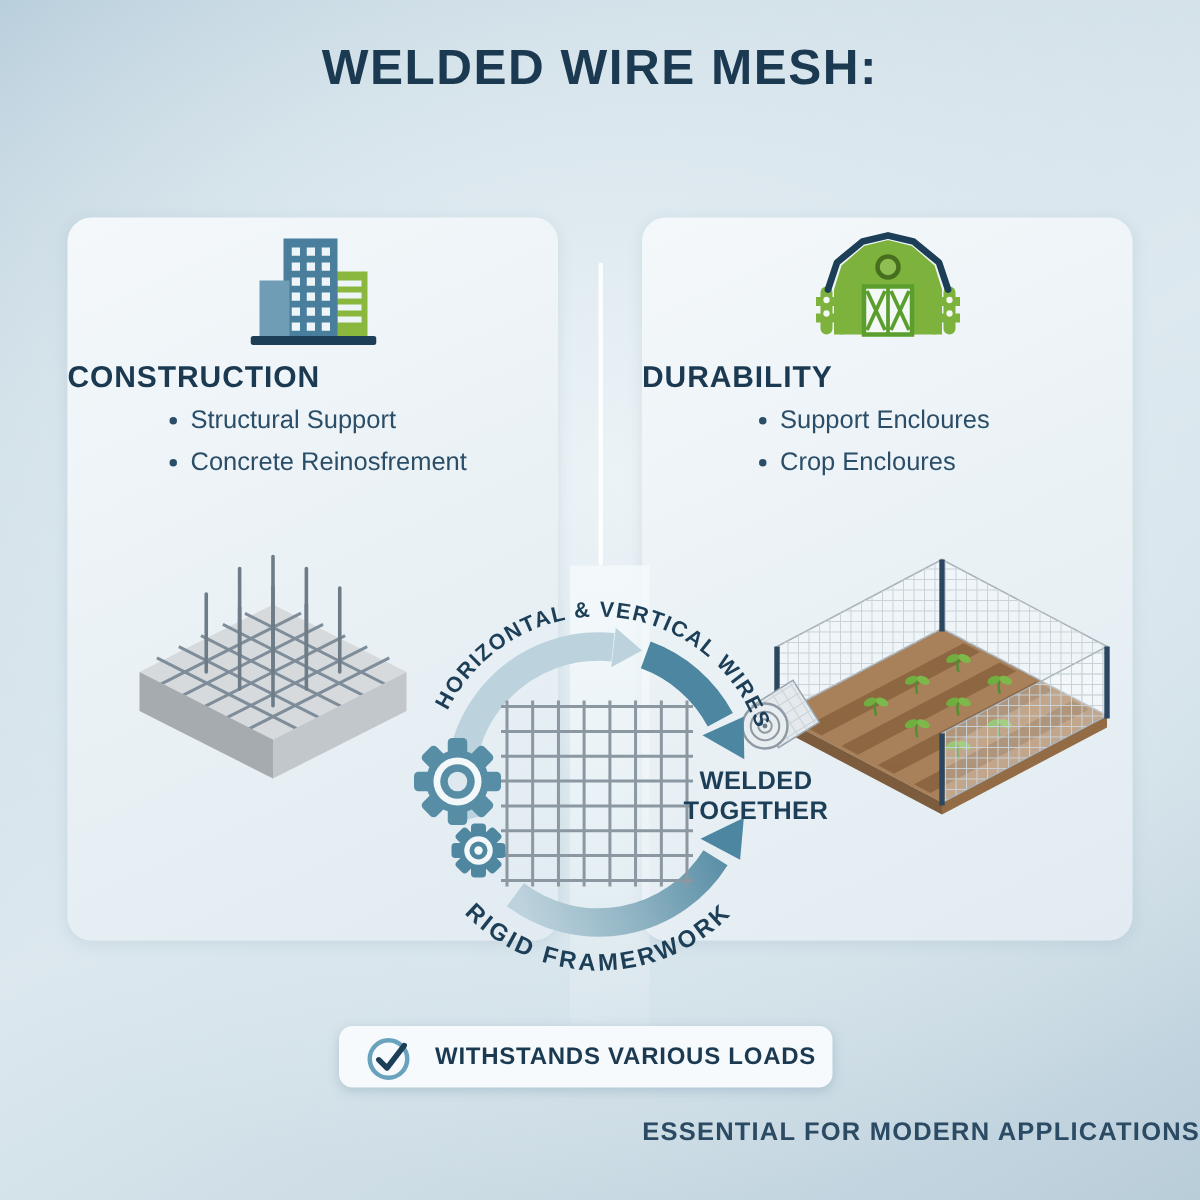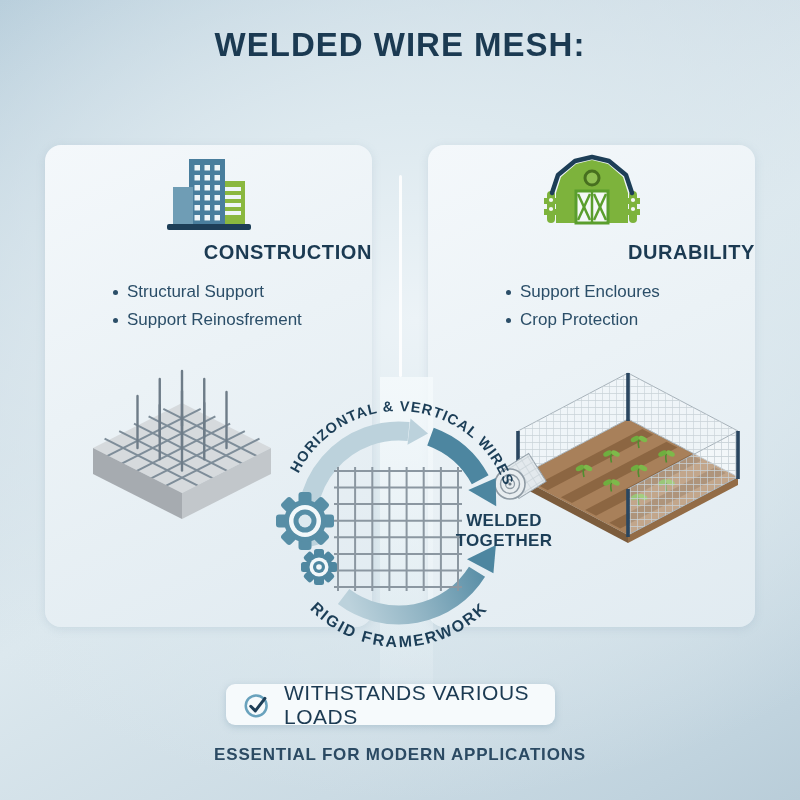--- a/index.html
+++ b/index.html
@@ -14,33 +14,33 @@
     color:#1b3a52;font-weight:bold;font-size:33px;line-height:41px;letter-spacing:1px;}
   .card{position:absolute;top:145px;width:327px;height:482px;border-radius:16px;
     background:linear-gradient(155deg,#f4f8fb 0%,#ebf2f6 45%,#e1ebf1 100%);
     box-shadow:0 2px 10px rgba(110,145,168,0.18);}
   .card.left{left:45px;} .card.right{left:428px;}
   .divider-line{position:absolute;left:399px;top:175px;width:3px;height:202px;border-radius:2px;
     background:rgba(255,255,255,0.85);}
   .light-column{position:absolute;left:380px;top:377px;width:53px;height:356px;
     background:linear-gradient(180deg,rgba(245,250,252,0.85) 0%,rgba(240,247,250,0.5) 55%,rgba(240,247,250,0) 100%);}
   .card-icon{position:absolute;top:6px;left:50%;transform:translateX(-50%);}
-  .card-h{position:absolute;top:96px;left:0;width:100%;text-align:right;
+  .card-h{position:absolute;top:96px;left:0;width:100%;text-align:left;
     color:#1b3a52;font-size:20px;font-weight:bold;letter-spacing:0.6px;}
-  .blist{position:absolute;top:133px;font-size:17px;color:#2b4e68;}
+  .blist{position:absolute;top:121px;font-size:17px;color:#2b4e68;}
   .card.left .blist{left:68px;} .card.right .blist{left:78px;}
   .brow{display:flex;align-items:center;height:28px;}
   .bdot{width:5px;height:5px;border-radius:50%;background:#2b4e68;margin-right:9px;flex:0 0 auto;}
   .illus{position:absolute;}
   .diagram{position:absolute;left:180px;top:380px;width:440px;height:310px;}
   .badge{position:absolute;left:226px;top:684px;width:329px;height:41px;border-radius:9px;
     background:#f6fafc;box-shadow:0 2px 7px rgba(110,145,168,0.35);
     display:flex;align-items:center;padding-left:16px;box-sizing:border-box;}
-  .badge-label{margin-left:12px;color:#1b3a52;font-weight:normal;font-size:21px;letter-spacing:0.5px;}
-  .footer-line{position:absolute;top:745px;left:0;width:100%;text-align:center;
+  .badge-label{margin-left:12px;color:#1b3a52;font-weight:bold;font-size:16px;letter-spacing:0.5px;}
+  .footer-line{position:absolute;top:745px;left:0;width:100%;text-align:right;
     color:#2b4a63;font-size:17px;font-weight:600;letter-spacing:0.8px;}
   .arcLabel{font-weight:bold;font-size:14.5px;fill:#1c3e57;letter-spacing:1px;}
   .centerLabel{font-weight:bold;font-size:17px;fill:#1c3e57;letter-spacing:0.3px;}
 </style>
 </head>
 <body>
 
 <div class="stage">
 
   <div class="title">
@@ -79,21 +79,21 @@
       <rect x="0" y="73" width="84" height="6" rx="2" fill="#1d3e57"></rect>
     </svg>
     <div class="card-h">CONSTRUCTION</div>
     <div class="blist">
       <div class="brow">
         <span class="bdot"></span>
         <span>Structural Support</span>
       </div>
       <div class="brow">
         <span class="bdot"></span>
-        <span>Support Reinosfrement</span>
+        <span>Concrete Reinosfrement</span>
       </div>
     </div>
 
     <svg class="illus" style="left:34px;top:222px" width="200" height="158" viewBox="0 0 200 158">
       <polygon points="14,81 103,36 192,81 103,126" fill="#d6dadd"></polygon>
       <g stroke="#7e8d99" stroke-width="2">
         <line x1="25.6" y1="71.6" x2="121.7" y2="120.2"></line>
         <line x1="40.2" y1="64.1" x2="136.4" y2="112.7"></line>
         <line x1="55.0" y1="56.7" x2="151.1" y2="105.3"></line>
         <line x1="69.6" y1="49.3" x2="165.8" y2="97.9"></line>
@@ -155,21 +155,21 @@
       </g>
     </svg>
     <div class="card-h">DURABILITY</div>
     <div class="blist">
       <div class="brow">
         <span class="bdot"></span>
         <span>Support Encloures</span>
       </div>
       <div class="brow">
         <span class="bdot"></span>
-        <span>Crop Protection</span>
+        <span>Crop Encloures</span>
       </div>
     </div>
 
     <svg class="illus" style="left:62px;top:227px" width="260" height="175" viewBox="0 0 260 175">
       <defs>
         <pattern id="meshPat" width="7" height="7" patternUnits="userSpaceOnUse">
           <path d="M7,0 L0,0 L0,7" fill="none" stroke="#c9d2d8" stroke-width="1.3"></path>
         </pattern>
       </defs>
       <polygon points="28,105 138,47 248,105 138,163" fill="#a8805a"></polygon>

